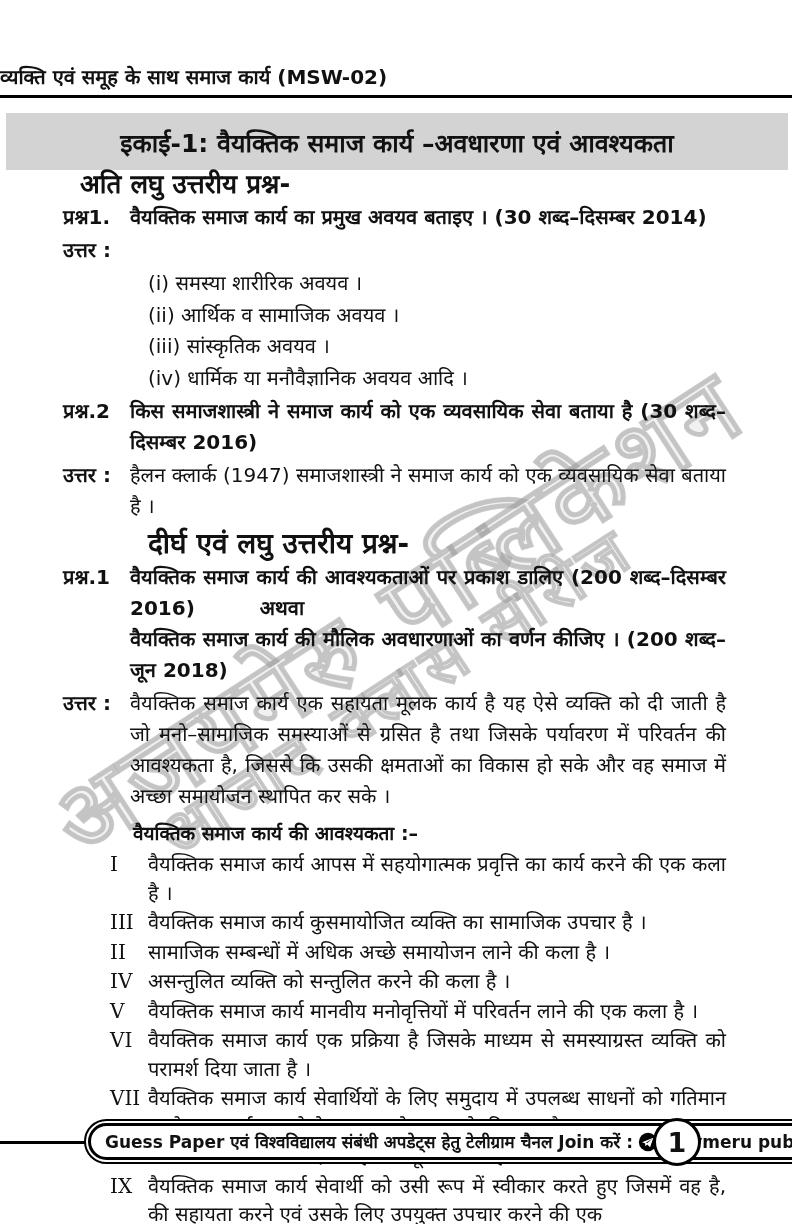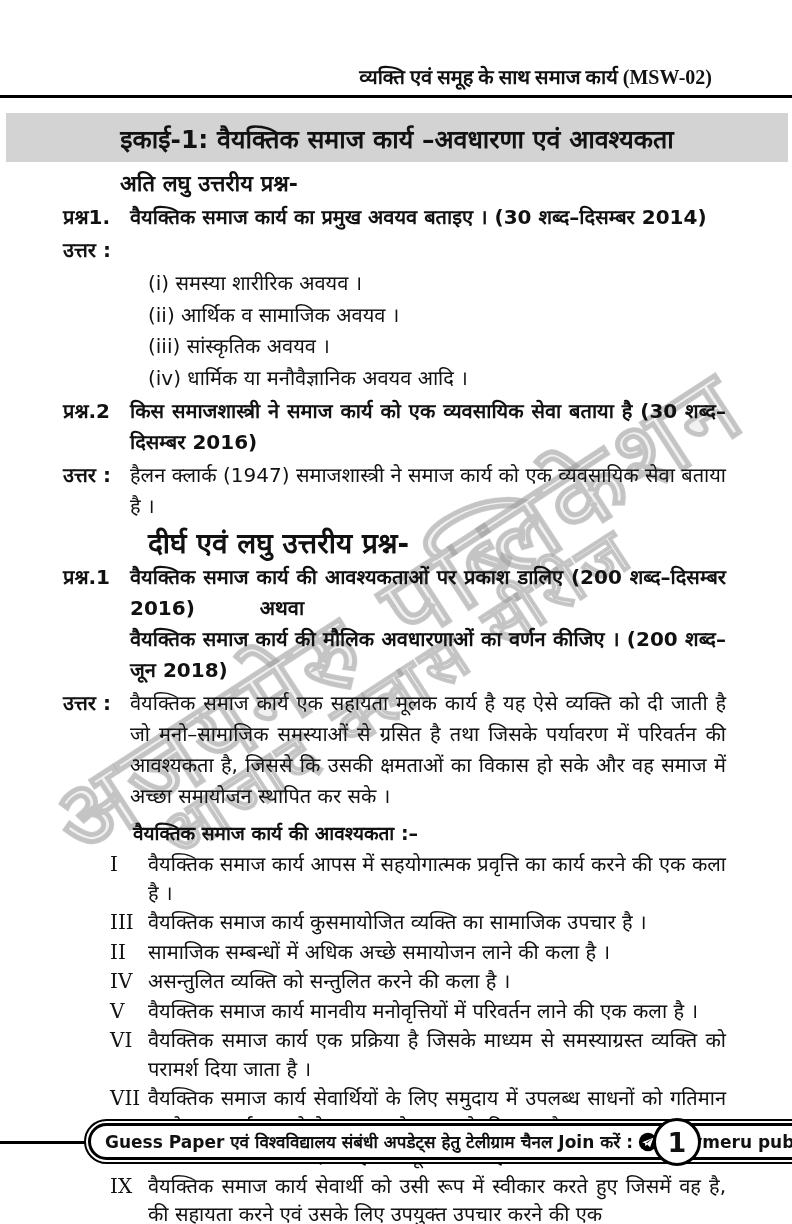--- a/index.html
+++ b/index.html
@@ -9,32 +9,32 @@
   
   .wm{position:absolute;z-index:1;white-space:nowrap;font-weight:bold;
       color:rgba(190,190,190,0.22);-webkit-text-stroke:2px rgba(158,158,158,0.55);
       pointer-events:none;letter-spacing:6px;}
   .wm1{left:50%;top:610px;font-size:98px;transform:translate(-50%,-50%) rotate(-33deg);}
   .wm2{left:50%;top:690px;font-size:62px;transform:translate(-50%,-50%) rotate(-33deg);}
 
   .layer{position:relative;z-index:2;}
 
   
-  .header{position:absolute;top:64px;left:0;right:80px;text-align:right;
-          font-weight:bold;font-size:20px;line-height:26px;z-index:2;font-family:Liberation Serif, serif;}
+  .header{position:absolute;top:64px;left:0;right:80px;
+          font-weight:bold;font-size:20px;line-height:26px;z-index:2;}
   .header-rule{position:absolute;top:95px;left:0;width:792px;height:3px;background:#000;z-index:2;}
 
   
-  .banner{position:absolute;top:113px;left:6px;right:4px;height:49px;background:#d3d3d3;
+  .banner{position:absolute;top:113px;left:6px;right:4px;height:57px;background:#d3d3d3;
           display:flex;align-items:center;justify-content:center;
           font-weight:bold;font-size:25px;z-index:2;}
 
   
   .content{position:absolute;top:167px;left:0;right:0;z-index:2;font-size:20px;}
-  .h-short{margin:2px 0 3px 120px;font-weight:bold;font-size:22px;line-height:30px;}
+  .h-short{margin:2px 0 3px 80px;font-weight:bold;font-size:26px;line-height:30px;}
   .h-long{margin:7px 0 3px 148px;font-weight:bold;font-size:28px;line-height:30px;}
   .qa{display:flex;margin:2px 0;padding:0 66px 0 63px;line-height:31px;}
   .lbl{flex:0 0 67px;font-weight:bold;white-space:nowrap;}
   .txt{flex:1;text-align:justify;}
   .q .txt{font-weight:bold;}
   .subitem{margin:0 66px 0 148px;line-height:31.5px;}
   .alt{display:inline-block;margin-left:58px;}
   .altq{margin-top:0;}
   .subhead{margin:6px 66px 2px 133px;font-weight:bold;font-size:19px;line-height:30px;}
   .ritem{display:flex;margin:1px 66px 1px 110px;line-height:28.5px;}

